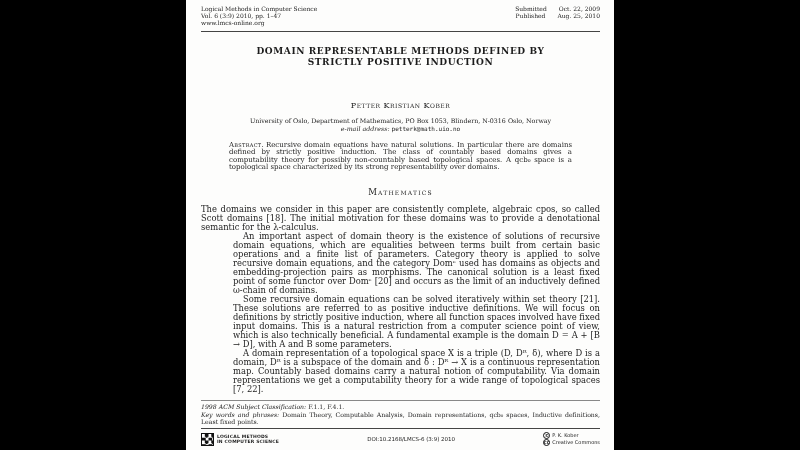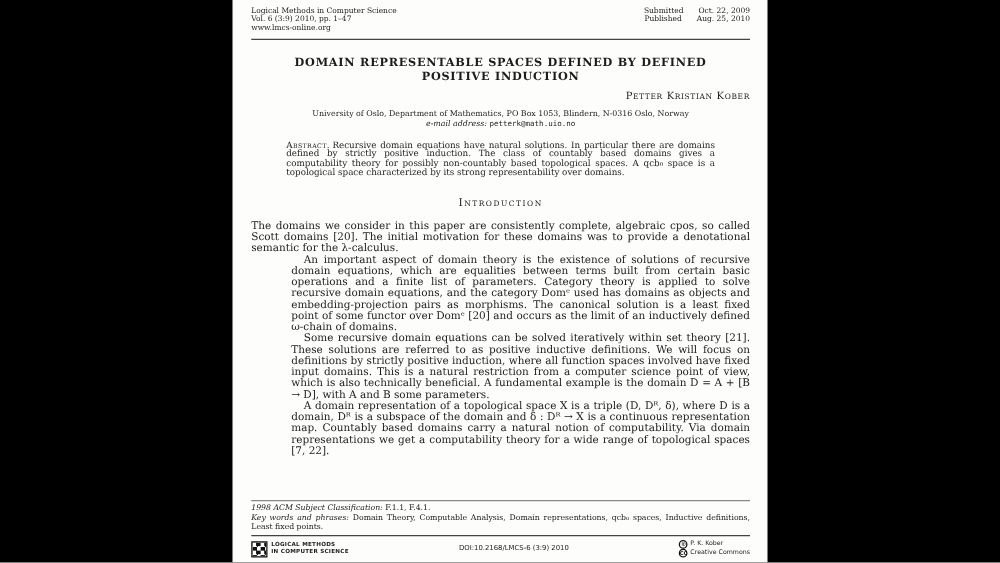--- a/index.html
+++ b/index.html
@@ -23,21 +23,21 @@
   .mast-right { text-align:right; }
   .mast-row { display:flex; gap:12px; justify-content:flex-end; }
   .top-rule { border-top:1px solid #444; margin-top:4px; }
   
   .content { flex:1 1 auto; overflow:hidden; display:flex; flex-direction:column; }
   .title {
     font-size:9px; font-weight:bold; letter-spacing:0.6px;
     text-align:center; margin:14px auto 0; max-width:345px; line-height:11px;
   }
   .author {
-    margin-top:4px; text-align:right; font-variant:small-caps;
+    margin-top:33px; text-align:center; font-variant:small-caps;
     font-size:8px; letter-spacing:0.5px; line-height:9px;
   }
   .affiliation { margin-top:7px; text-align:center; font-size:6.3px; line-height:8px; }
   .email-line { text-align:center; font-size:6.3px; line-height:8px; }
   .email-label { font-style:italic; }
   .email-value { font-family:"DejaVu Sans Mono", monospace; font-size:6px; }
   
   .abstract { margin:9px 28px 0; font-size:7px; line-height:7.6px; text-align:justify; }
   .abstract-label { font-variant:small-caps; margin-right:2px; letter-spacing:0.3px; }
   .abstract p.second { text-indent:8px; }
@@ -99,38 +99,38 @@
         <span>Published</span>
         <span>Aug. 25, 2010</span>
       </div>
     </div>
   </header>
 
   <div class="top-rule"></div>
 
   <div class="content">
 
-    <h1 class="title">DOMAIN REPRESENTABLE SPACES DEFINED BY DEFINED POSITIVE INDUCTION</h1>
+    <h1 class="title">DOMAIN REPRESENTABLE METHODS DEFINED BY STRICTLY POSITIVE INDUCTION</h1>
 
     <div class="author">Petter Kristian Kober</div>
 
     <div class="affiliation">University of Oslo, Department of Mathematics, PO Box 1053, Blindern, N-0316 Oslo, Norway</div>
 
     <div class="email-line">
       <span class="email-label">e-mail address:</span>
       <span class="email-value">petterk@math.uio.no</span>
     </div>
 
     <div class="abstract">
       <p><span class="abstract-label">Abstract.</span><span>Recursive domain equations have natural solutions. In particular there are domains defined by strictly positive induction. The class of countably based domains gives a computability theory for possibly non-countably based topological spaces. A qcb₀ space is a topological space characterized by its strong representability over domains.</span></p>
     </div>
 
-    <h2 class="section-heading">Introduction</h2>
+    <h2 class="section-heading">Mathematics</h2>
 
-    <p class="body-text first">The domains we consider in this paper are consistently complete, algebraic cpos, so called Scott domains [20]. The initial motivation for these domains was to provide a denotational semantic for the λ-calculus.</p>
+    <p class="body-text first">The domains we consider in this paper are consistently complete, algebraic cpos, so called Scott domains [18]. The initial motivation for these domains was to provide a denotational semantic for the λ-calculus.</p>
     <p class="body-text indented">An important aspect of domain theory is the existence of solutions of recursive domain equations, which are equalities between terms built from certain basic operations and a finite list of parameters. Category theory is applied to solve recursive domain equations, and the category Domᵉ used has domains as objects and embedding-projection pairs as morphisms. The canonical solution is a least fixed point of some functor over Domᵉ [20] and occurs as the limit of an inductively defined ω-chain of domains.</p>
     <p class="body-text indented">Some recursive domain equations can be solved iteratively within set theory [21]. These solutions are referred to as positive inductive definitions. We will focus on definitions by strictly positive induction, where all function spaces involved have fixed input domains. This is a natural restriction from a computer science point of view, which is also technically beneficial. A fundamental example is the domain D = A + [B → D], with A and B some parameters.</p>
     <p class="body-text indented">A domain representation of a topological space X is a triple (D, Dᴿ, δ), where D is a domain, Dᴿ is a subspace of the domain and δ : Dᴿ → X is a continuous representation map. Countably based domains carry a natural notion of computability. Via domain representations we get a computability theory for a wide range of topological spaces [7, 22].</p>
 
     <div class="spacer"></div>
   </div>
 
   <div class="footnote-rule"></div>
 
   <div class="footnotes">

